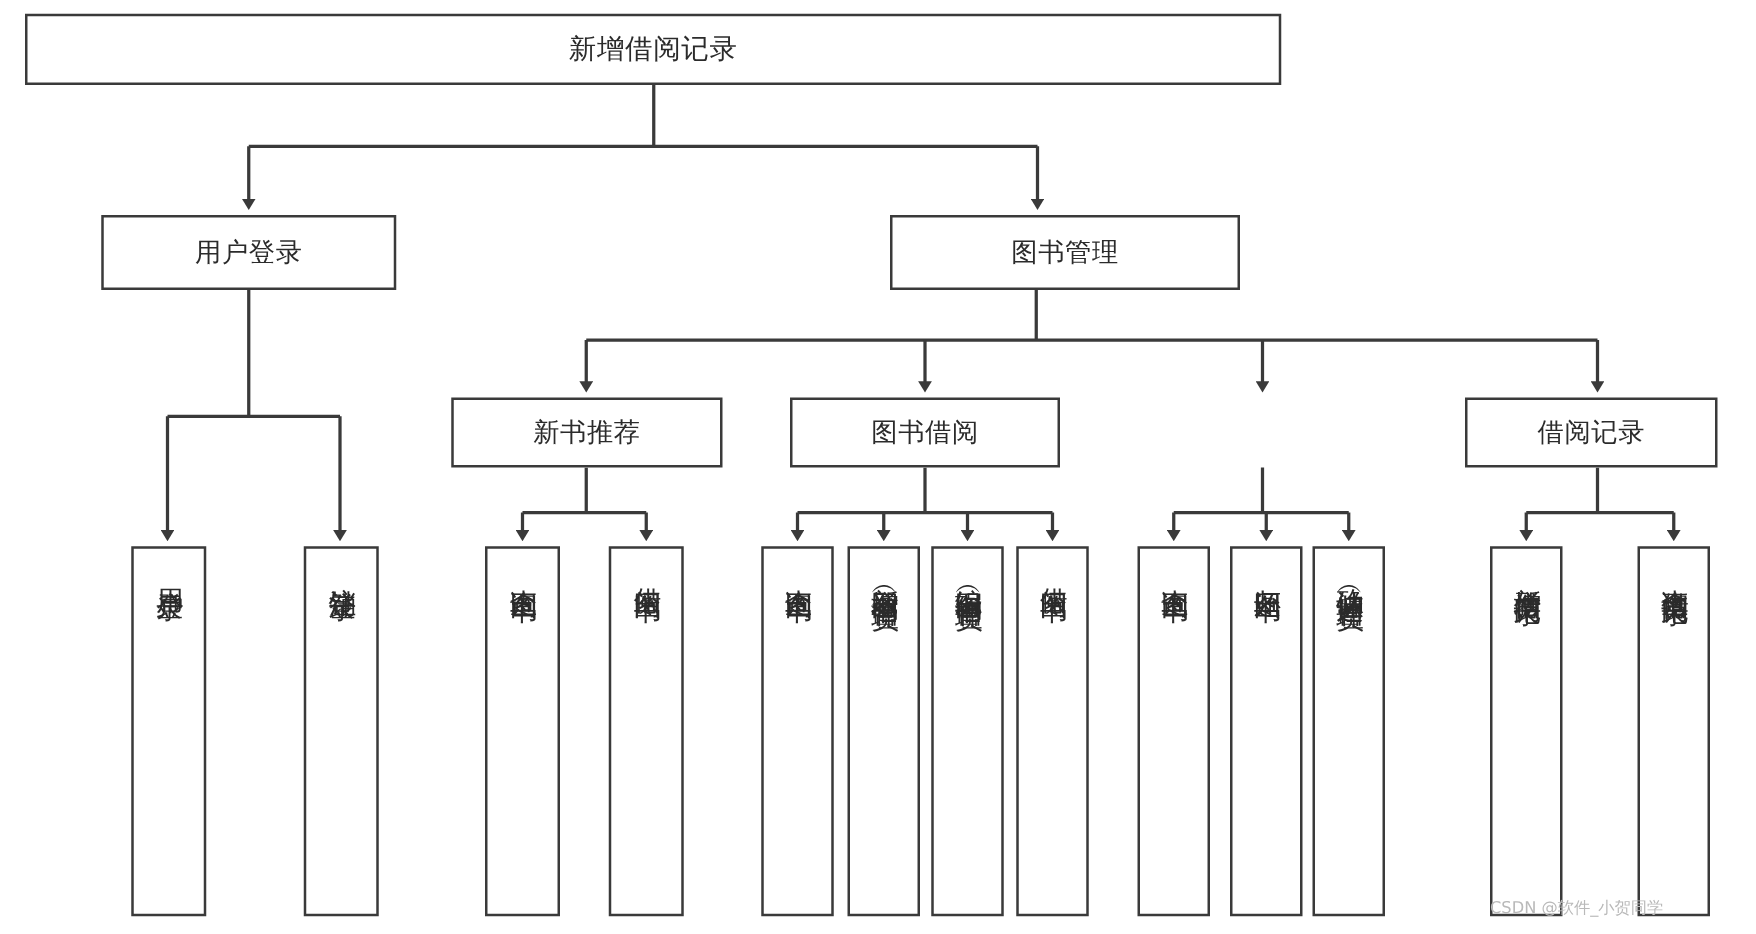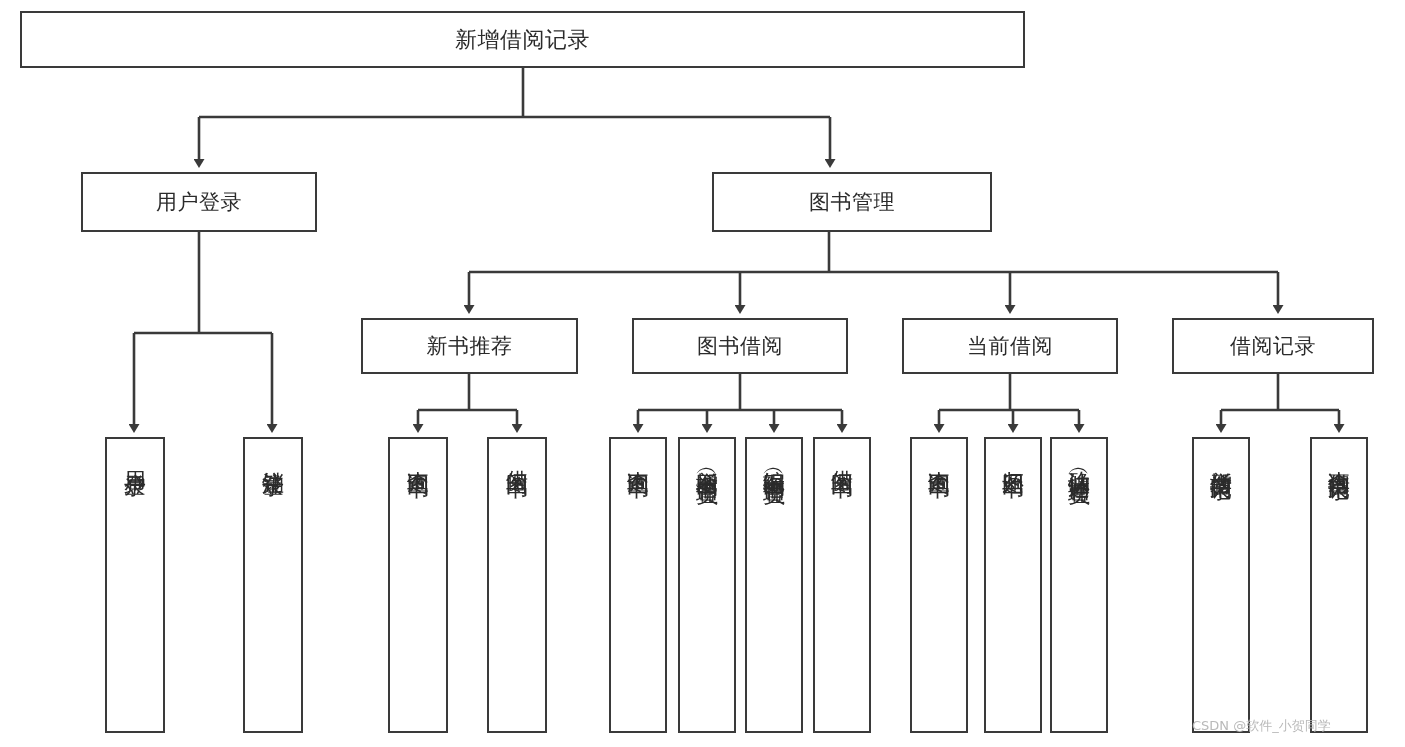--- a/index.html
+++ b/index.html
@@ -137,23 +137,20 @@
   <div class="node horiz" style="left: 712px; top: 172px; width: 280px; height: 60px; border-color: rgb(58, 58, 58); color: rgb(43, 43, 43);">
     <span class="label">图书管理</span>
   </div>
 
   <div class="node horiz" style="left: 361px; top: 318px; width: 217px; height: 56px; border-color: rgb(58, 58, 58); color: rgb(43, 43, 43);">
     <span class="label">新书推荐</span>
   </div>
   <div class="node horiz" style="left: 632px; top: 318px; width: 216px; height: 56px; border-color: rgb(58, 58, 58); color: rgb(43, 43, 43);">
     <span class="label">图书借阅</span>
   </div>
-  <div class="node horiz" style="left: 902px; top: 318px; width: 216px; height: 56px; border-color: rgb(58, 58, 58); color: rgb(43, 43, 43);">
-    <span class="label">当前借阅</span>
-  </div>
   <div class="node horiz" style="left: 1172px; top: 318px; width: 202px; height: 56px; border-color: rgb(58, 58, 58); color: rgb(43, 43, 43);">
     <span class="label">借阅记录</span>
   </div>
 
   <div class="node vert" style="left: 105px; top: 437px; width: 60px; height: 296px; border-color: rgb(58, 58, 58); color: rgb(43, 43, 43);">
     <span class="label">用户登录</span>
   </div>
   <div class="node vert" style="left: 243px; top: 437px; width: 60px; height: 296px; border-color: rgb(58, 58, 58); color: rgb(43, 43, 43);">
     <span class="label">注销登录</span>
   </div>

